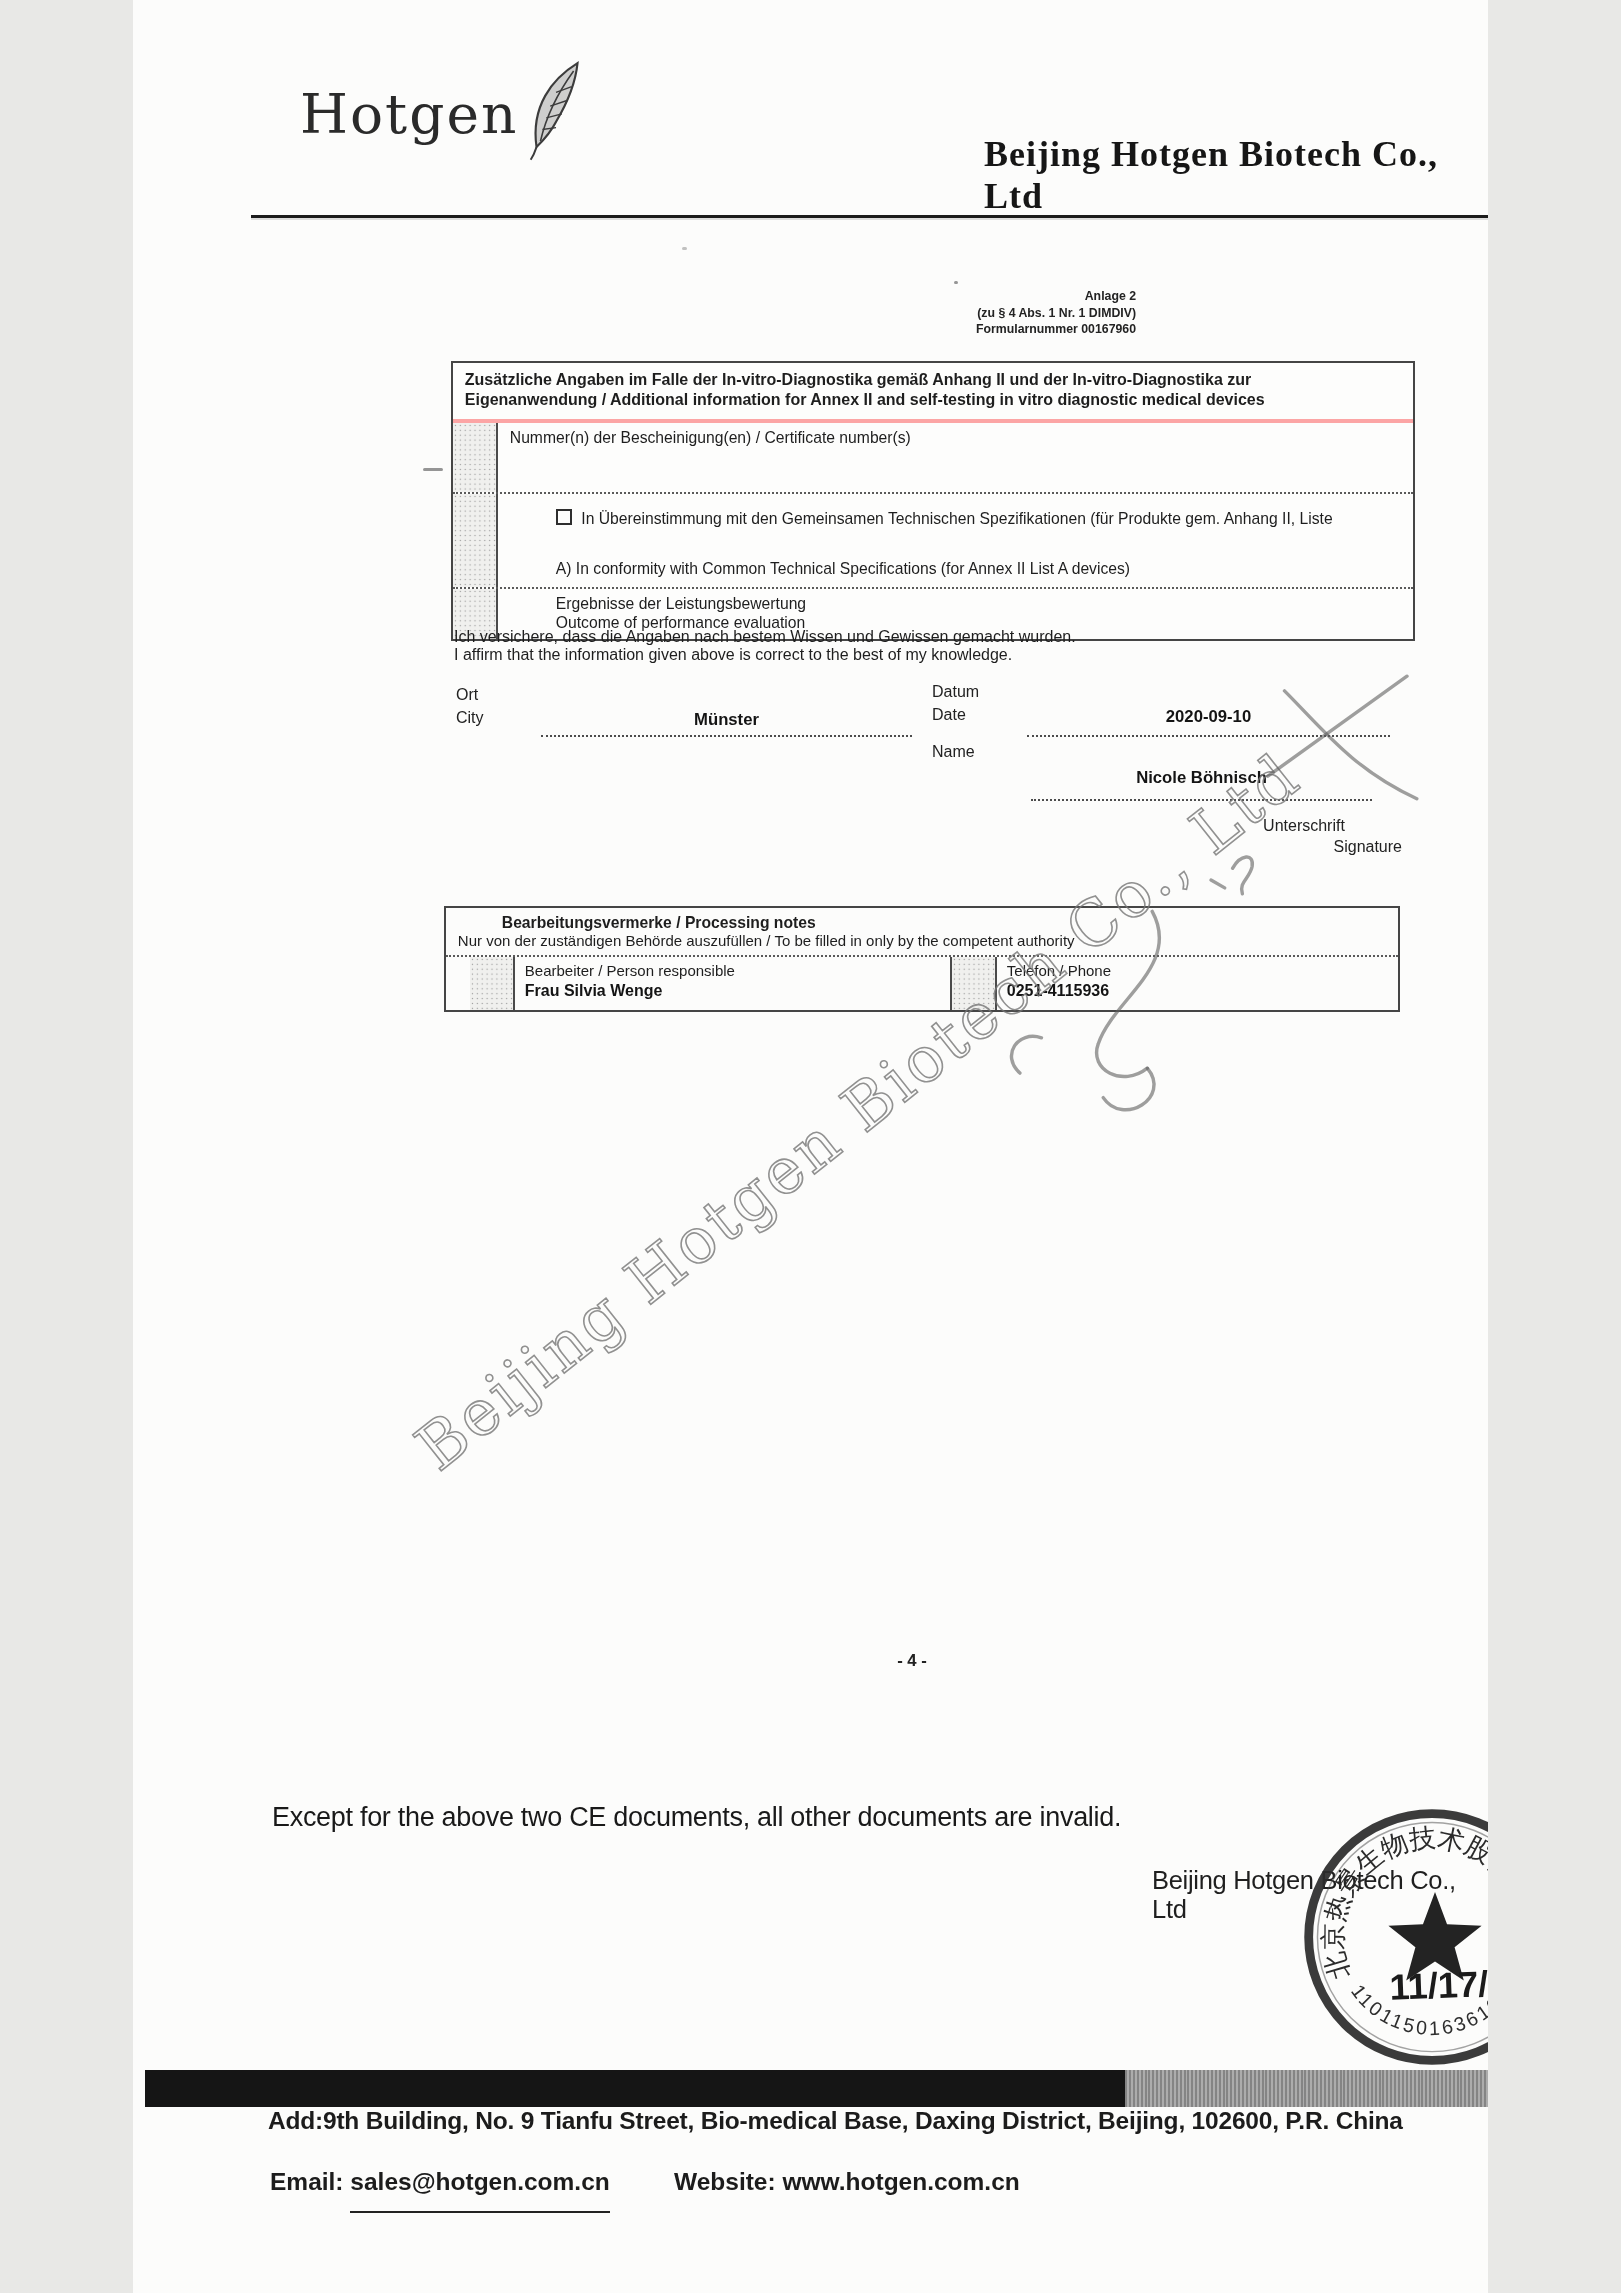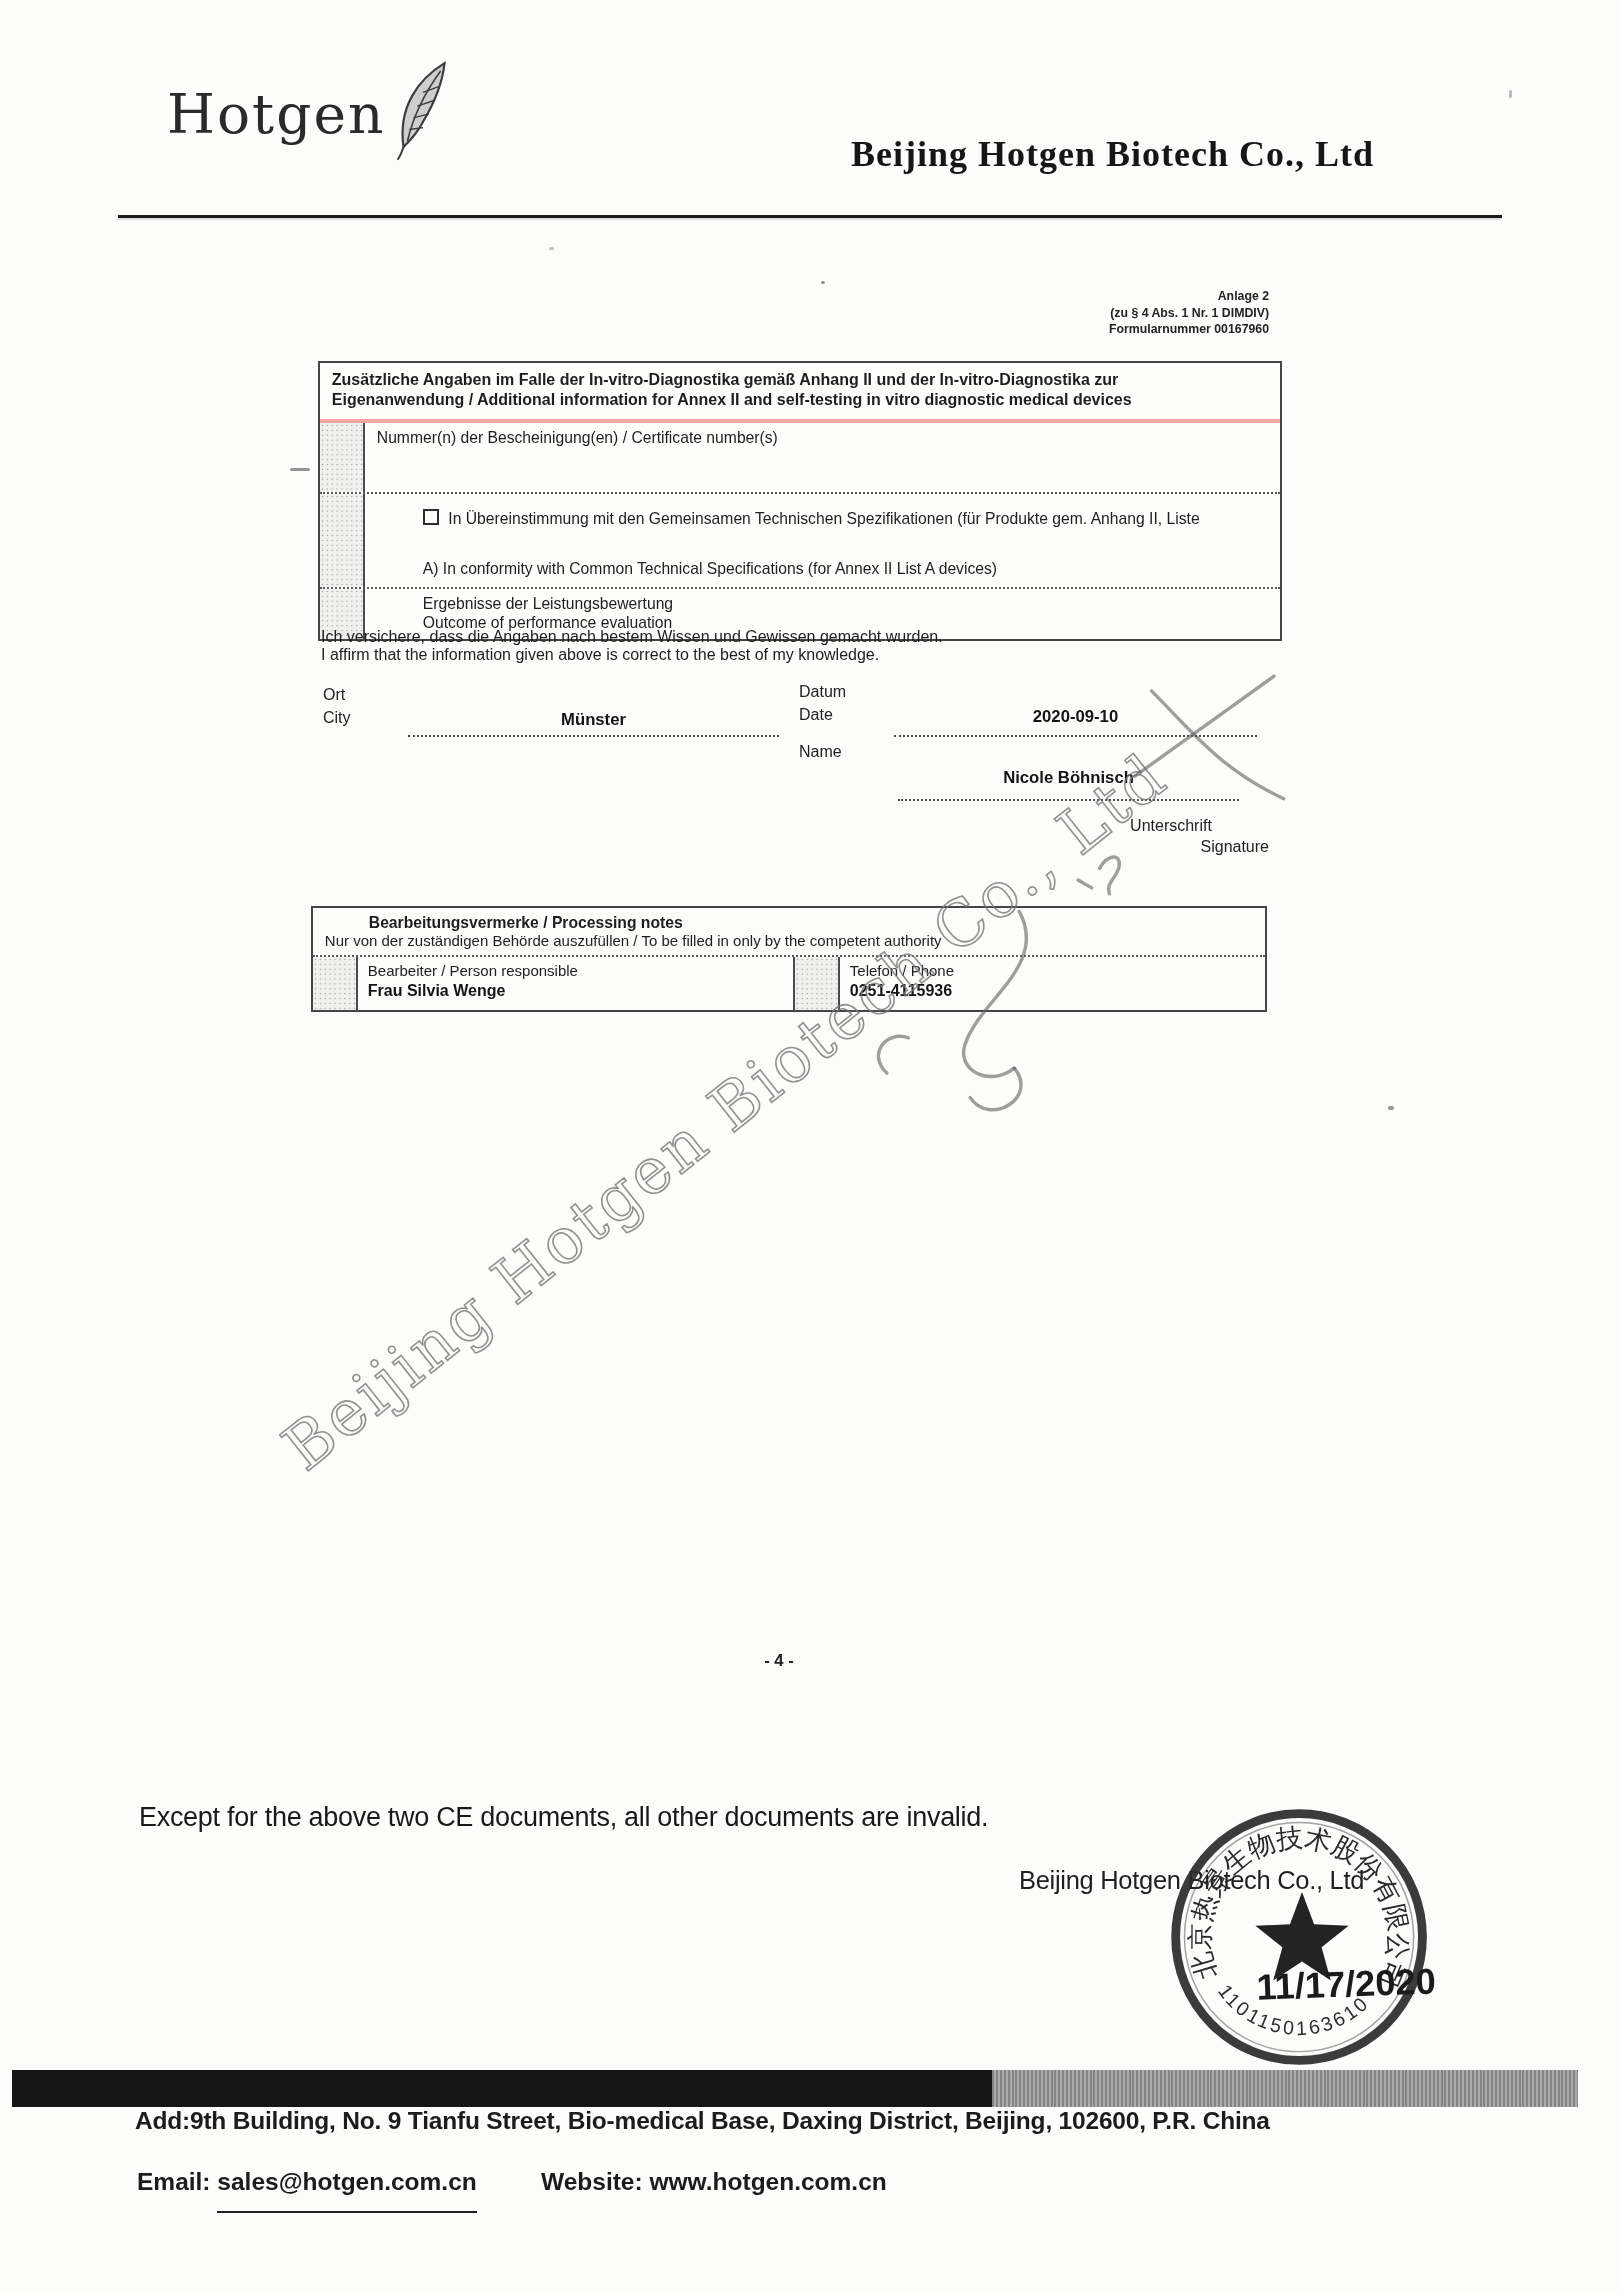--- a/index.html
+++ b/index.html
@@ -1,17 +1,17 @@
 <!DOCTYPE html>
 <html><head>
 <meta charset="utf-8">
 <style>
   html,body { margin:0; padding:0; background:#e8e8e6; }
   .page {
-    position:relative; width:1621px; height:2294px; margin:0 auto;
+    position:relative; width:1355px; height:2294px; margin:0 auto;
     background:#fcfcfb; overflow:hidden;
     font-family:"Liberation Sans", sans-serif; color:#1e1e1e;
   }
   .abs { position:absolute; }
 
   
   .logo-text { left:167px; top:82px; font-family:"DejaVu Serif", serif; font-size:55px; color:#2a2a2a; letter-spacing:2px; }
   .company-title { left:851px; top:133px; font-family:"Liberation Serif", serif; font-size:36px; font-weight:bold; color:#161616; letter-spacing:1px; }
   .header-rule { left:118px; top:215px; width:1384px; height:2.9px; background:#1b1b1b; box-shadow:0 2px 0 rgba(0,0,0,.12); }
 
@@ -41,21 +41,21 @@
   
   .lbl { font-size:16px; color:#222; }
   .val { font-size:16.7px; font-weight:bold; color:#141414; }
   .fill-line { border-bottom:2.5px dotted #4c4c4c; height:0; }
 
   
   .proc-box { left:311px; top:906px; width:956px; border:2px solid #454545; box-sizing:border-box; }
   .proc-head { padding:4.9px 11.8px 3.9px 11.8px; border-bottom:2px dotted #5a5a5a; }
   .proc-title { font-size:15.7px; font-weight:bold; line-height:19.6px;padding-left:44px; }
   .proc-sub { font-size:15px; line-height:18.6px; }
-  .proc-row { display:flex; height:53px; box-sizing:border-box; }
+  .proc-row { display:flex; height:53px; box-sizing:border-box;margin-left:24px; }
   .proc-cell { box-sizing:border-box; padding:3.9px 9.8px; font-size:15px; line-height:20.6px; }
   .proc-cell .val { font-size:16px; }
   .proc-cell-1 { flex:0 0 435px; }
   .hatch2 { flex:0 0 43px; border-left:2px solid #4a4a4a; border-right:2px solid #4a4a4a;
     background-color:#f0f0ee;
     background-image:radial-gradient(circle, #9c9c9c 0.8px, rgba(0,0,0,0) 1px);
     background-size:4.9px 4.9px; }
   .proc-cell-2 { flex:1 1 auto; }
 
   

